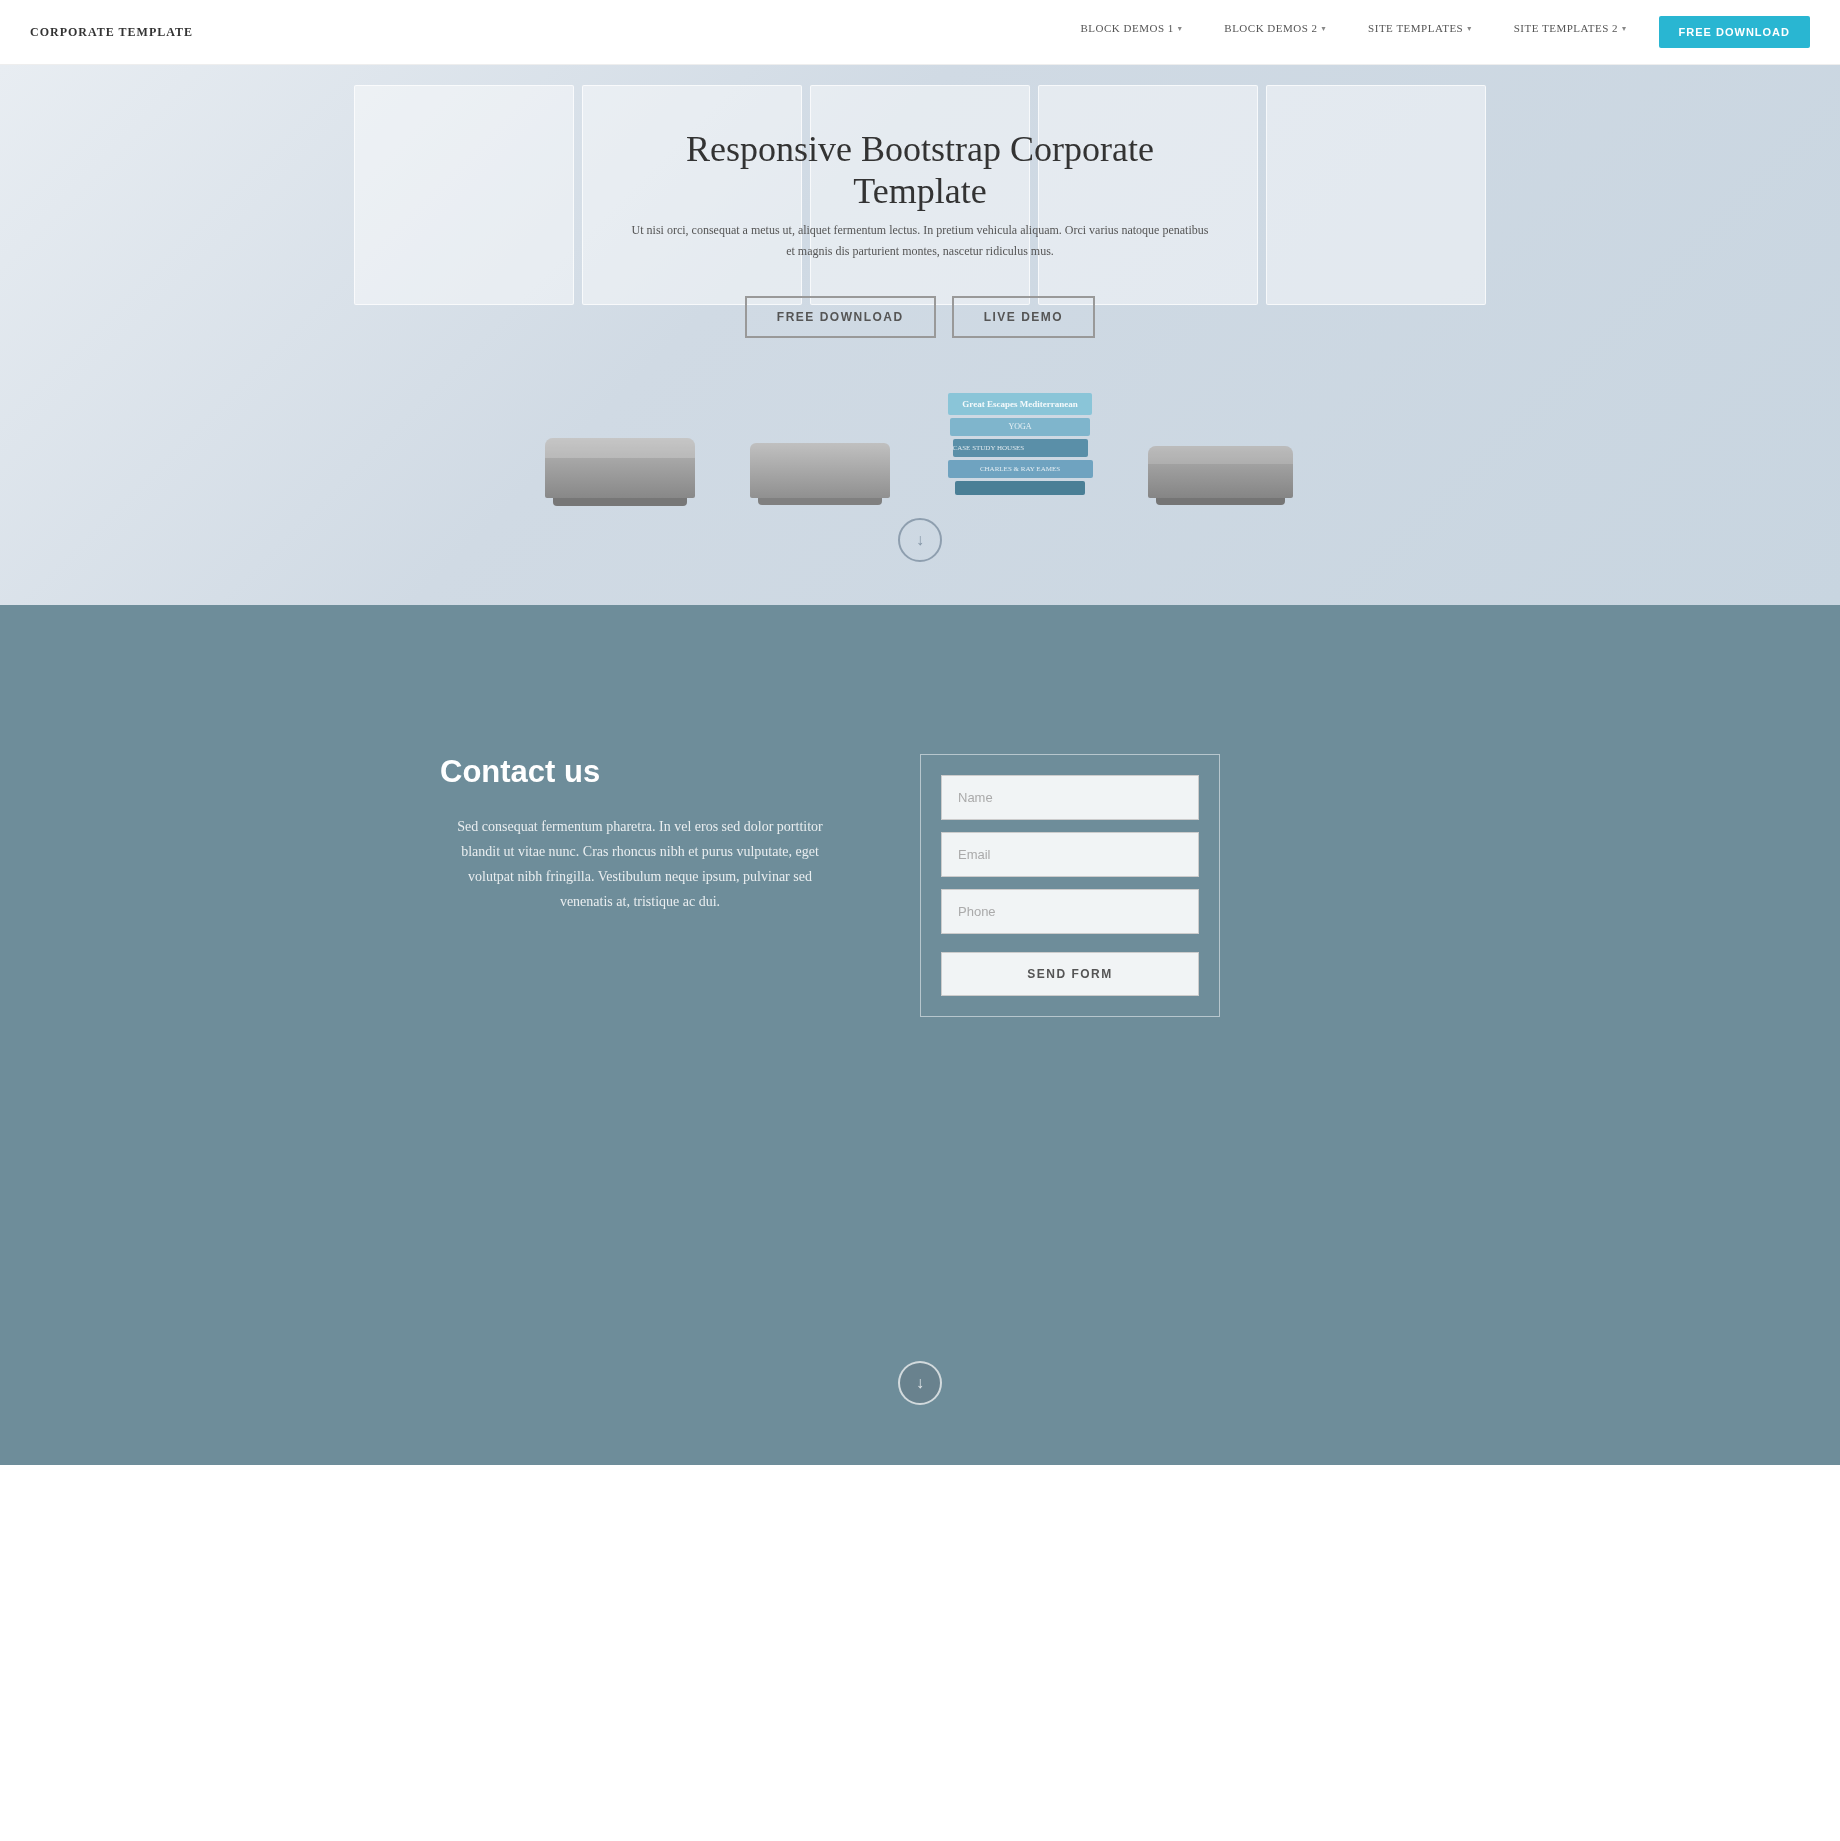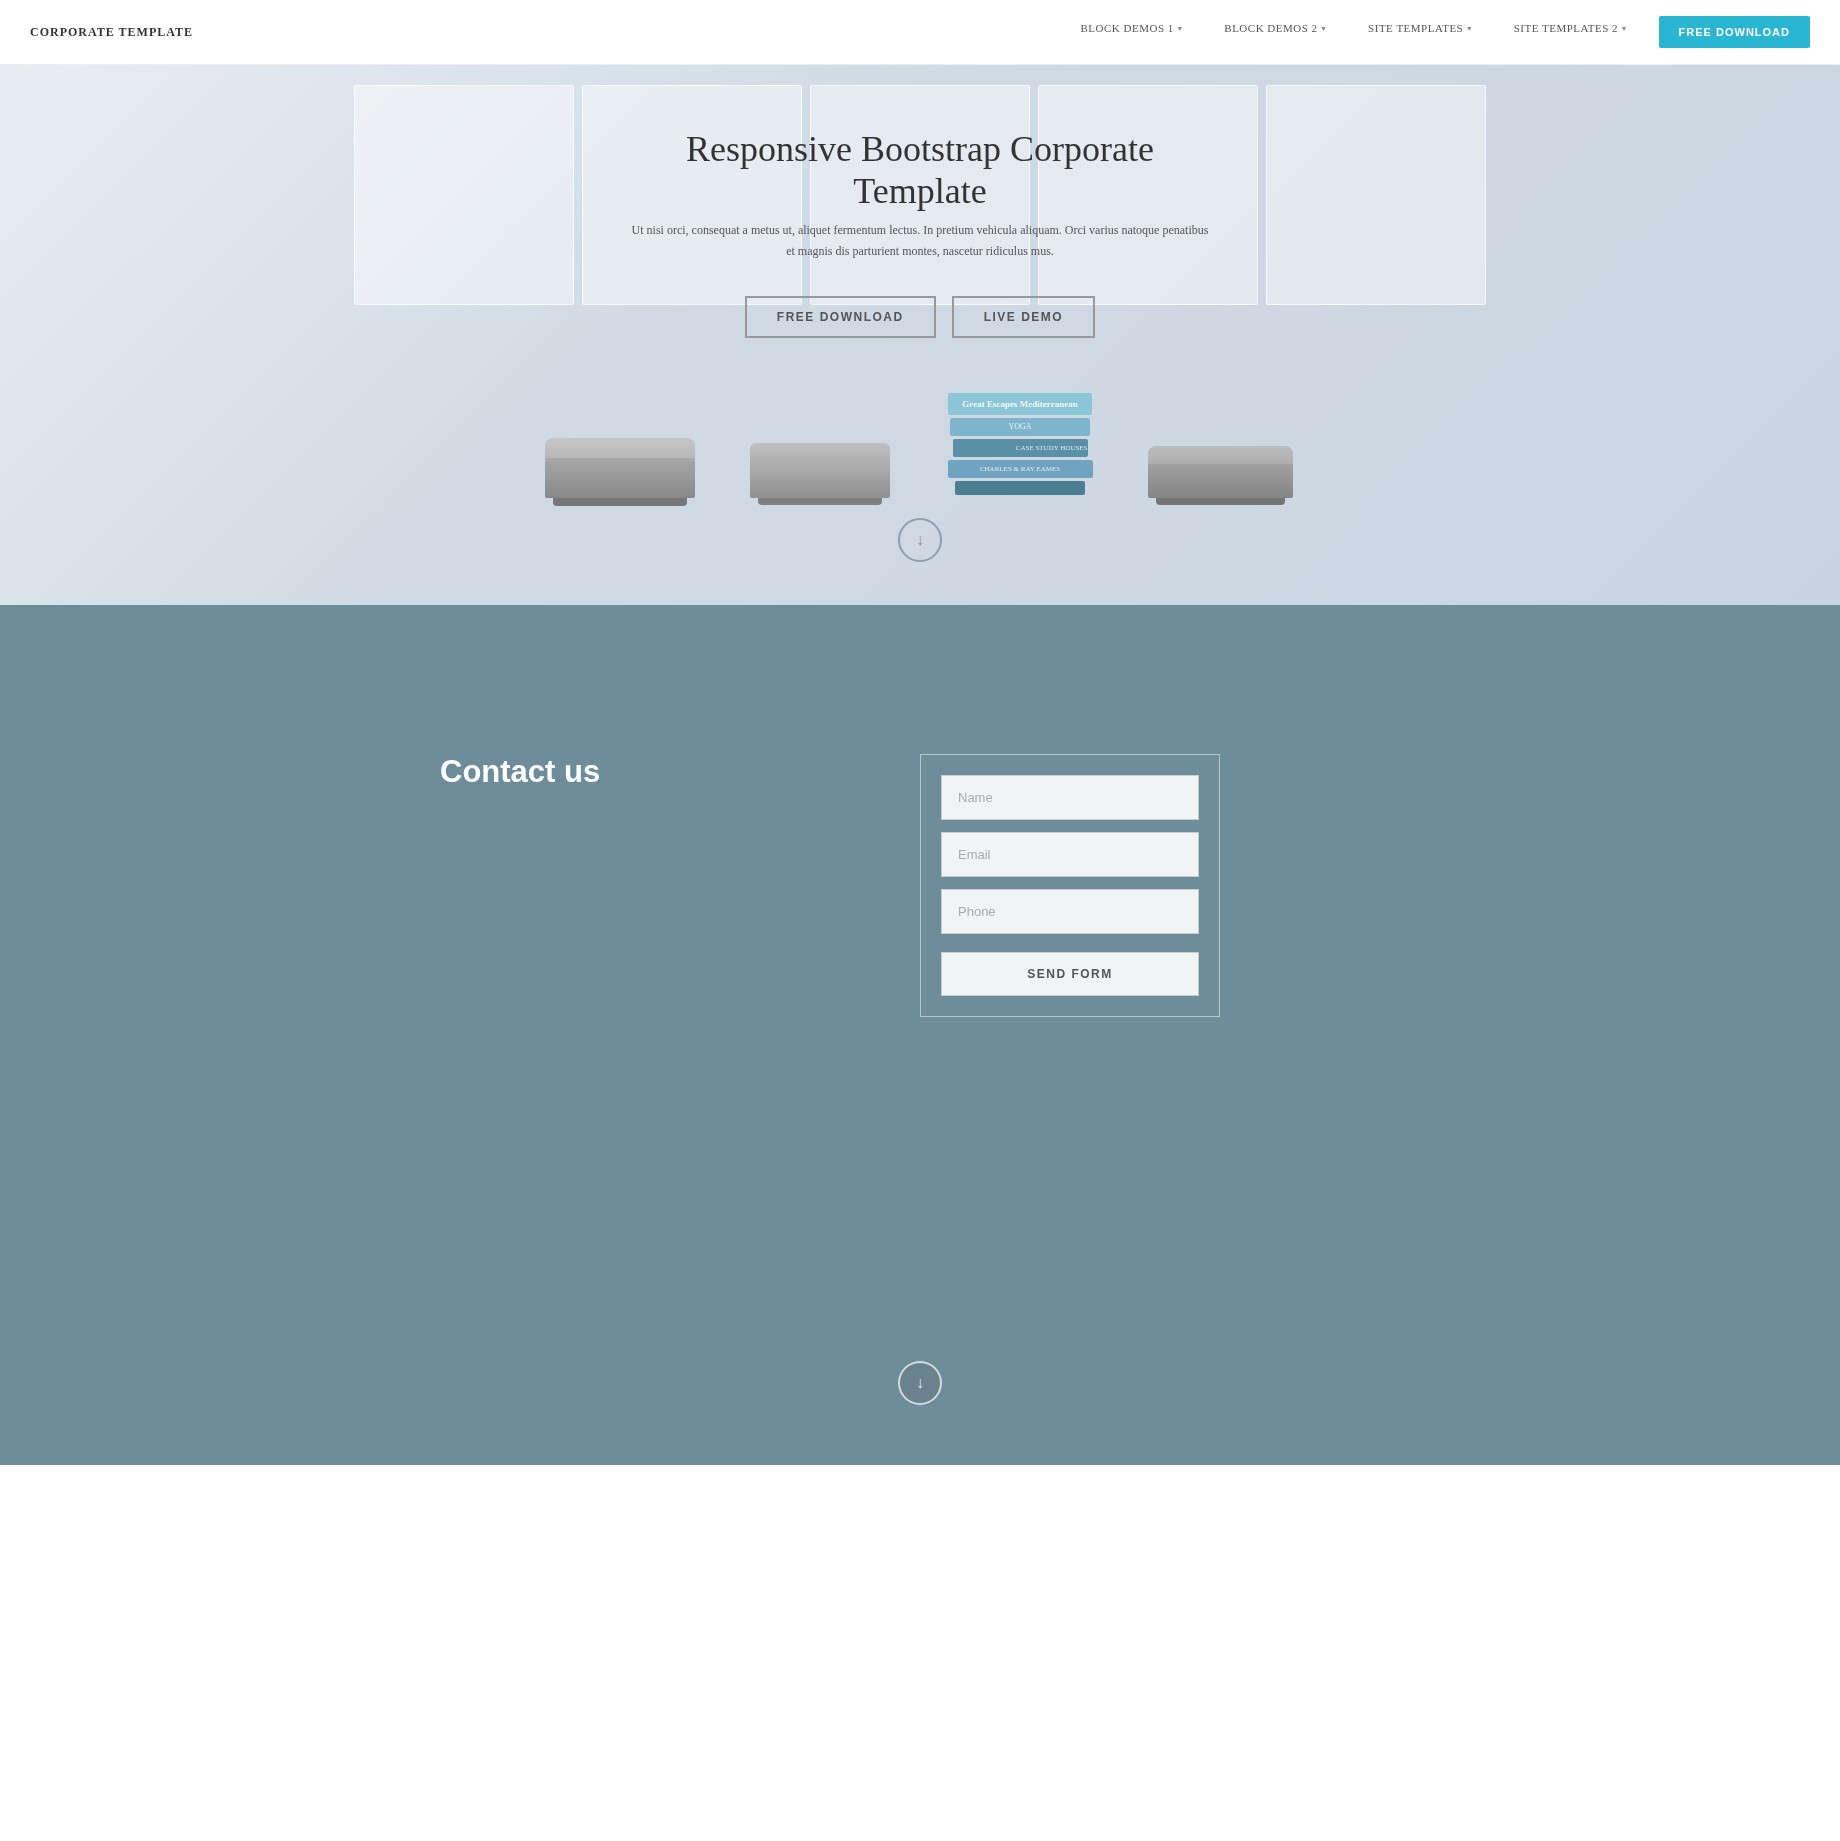--- a/index.html
+++ b/index.html
@@ -333,21 +333,21 @@
     </div>
     <div class="product-item">
       <div style="width:140px;height:55px;background:linear-gradient(180deg,#c0c0c0 0%,#909090 100%);border-radius:6px 6px 2px 2px;position:relative;">
         <div style="position:absolute;bottom:-7px;left:8px;right:8px;height:7px;background:#808080;border-radius:0 0 4px 4px;"></div>
       </div>
     </div>
     <div class="product-item">
       <div class="books-stack">
         <div class="book book-5" style="text-align:center;line-height:22px;font-size:9px;color:rgba(255,255,255,0.9);font-weight:bold;">Great Escapes Mediterranean</div>
         <div class="book book-3" style="text-align:center;line-height:18px;font-size:8px;color:rgba(255,255,255,0.8);">YOGA</div>
-        <div class="book book-2" style="text-align:right;line-height:18px;font-size:7px;color:rgba(255,255,255,0.8);">CASE STUDY HOUSES</div>
+        <div class="book book-2" style="text-align:left;line-height:18px;font-size:7px;color:rgba(255,255,255,0.8);">CASE STUDY HOUSES</div>
         <div class="book book-1" style="text-align:center;line-height:18px;font-size:7px;color:rgba(255,255,255,0.8);">CHARLES &amp; RAY EAMES</div>
         <div class="book book-4"></div>
       </div>
     </div>
     <div class="product-item">
       <div style="width:145px;height:52px;background:linear-gradient(180deg,#b0b0b0 0%,#858585 100%);border-radius:8px 8px 2px 2px;position:relative;">
         <div style="position:absolute;bottom:-7px;left:8px;right:8px;height:7px;background:#757575;border-radius:0 0 4px 4px;"></div>
         <div style="position:absolute;top:0;left:0;right:0;height:18px;background:rgba(255,255,255,0.15);border-radius:8px 8px 0 0;"></div>
       </div>
     </div>
@@ -355,20 +355,21 @@
 
   <div class="scroll-down">
     <span>↓</span>
   </div>
 </section>
 
 <section class="contact-section">
   <div class="contact-inner">
     <div class="contact-left">
       <h2 class="contact-title">Contact us</h2>
+      <p class="contact-description">Sed consequat fermentum pharetra. In vel eros sed dolor porttitor blandit ut vitae nunc. Cras rhoncus nibh et purus vulputate, eget volutpat nibh fringilla. Vestibulum neque ipsum, pulvinar sed venenatis at, tristique ac dui.</p>
     </div>
     <div class="contact-right">
       <div class="contact-form-box">
         <input class="form-field" type="text" placeholder="Name" style="">
         <input class="form-field" type="email" placeholder="Email" style="">
         <input class="form-field" type="tel" placeholder="Phone" style="">
         <button class="btn-send">SEND FORM</button>
       </div>
     </div>
   </div>

